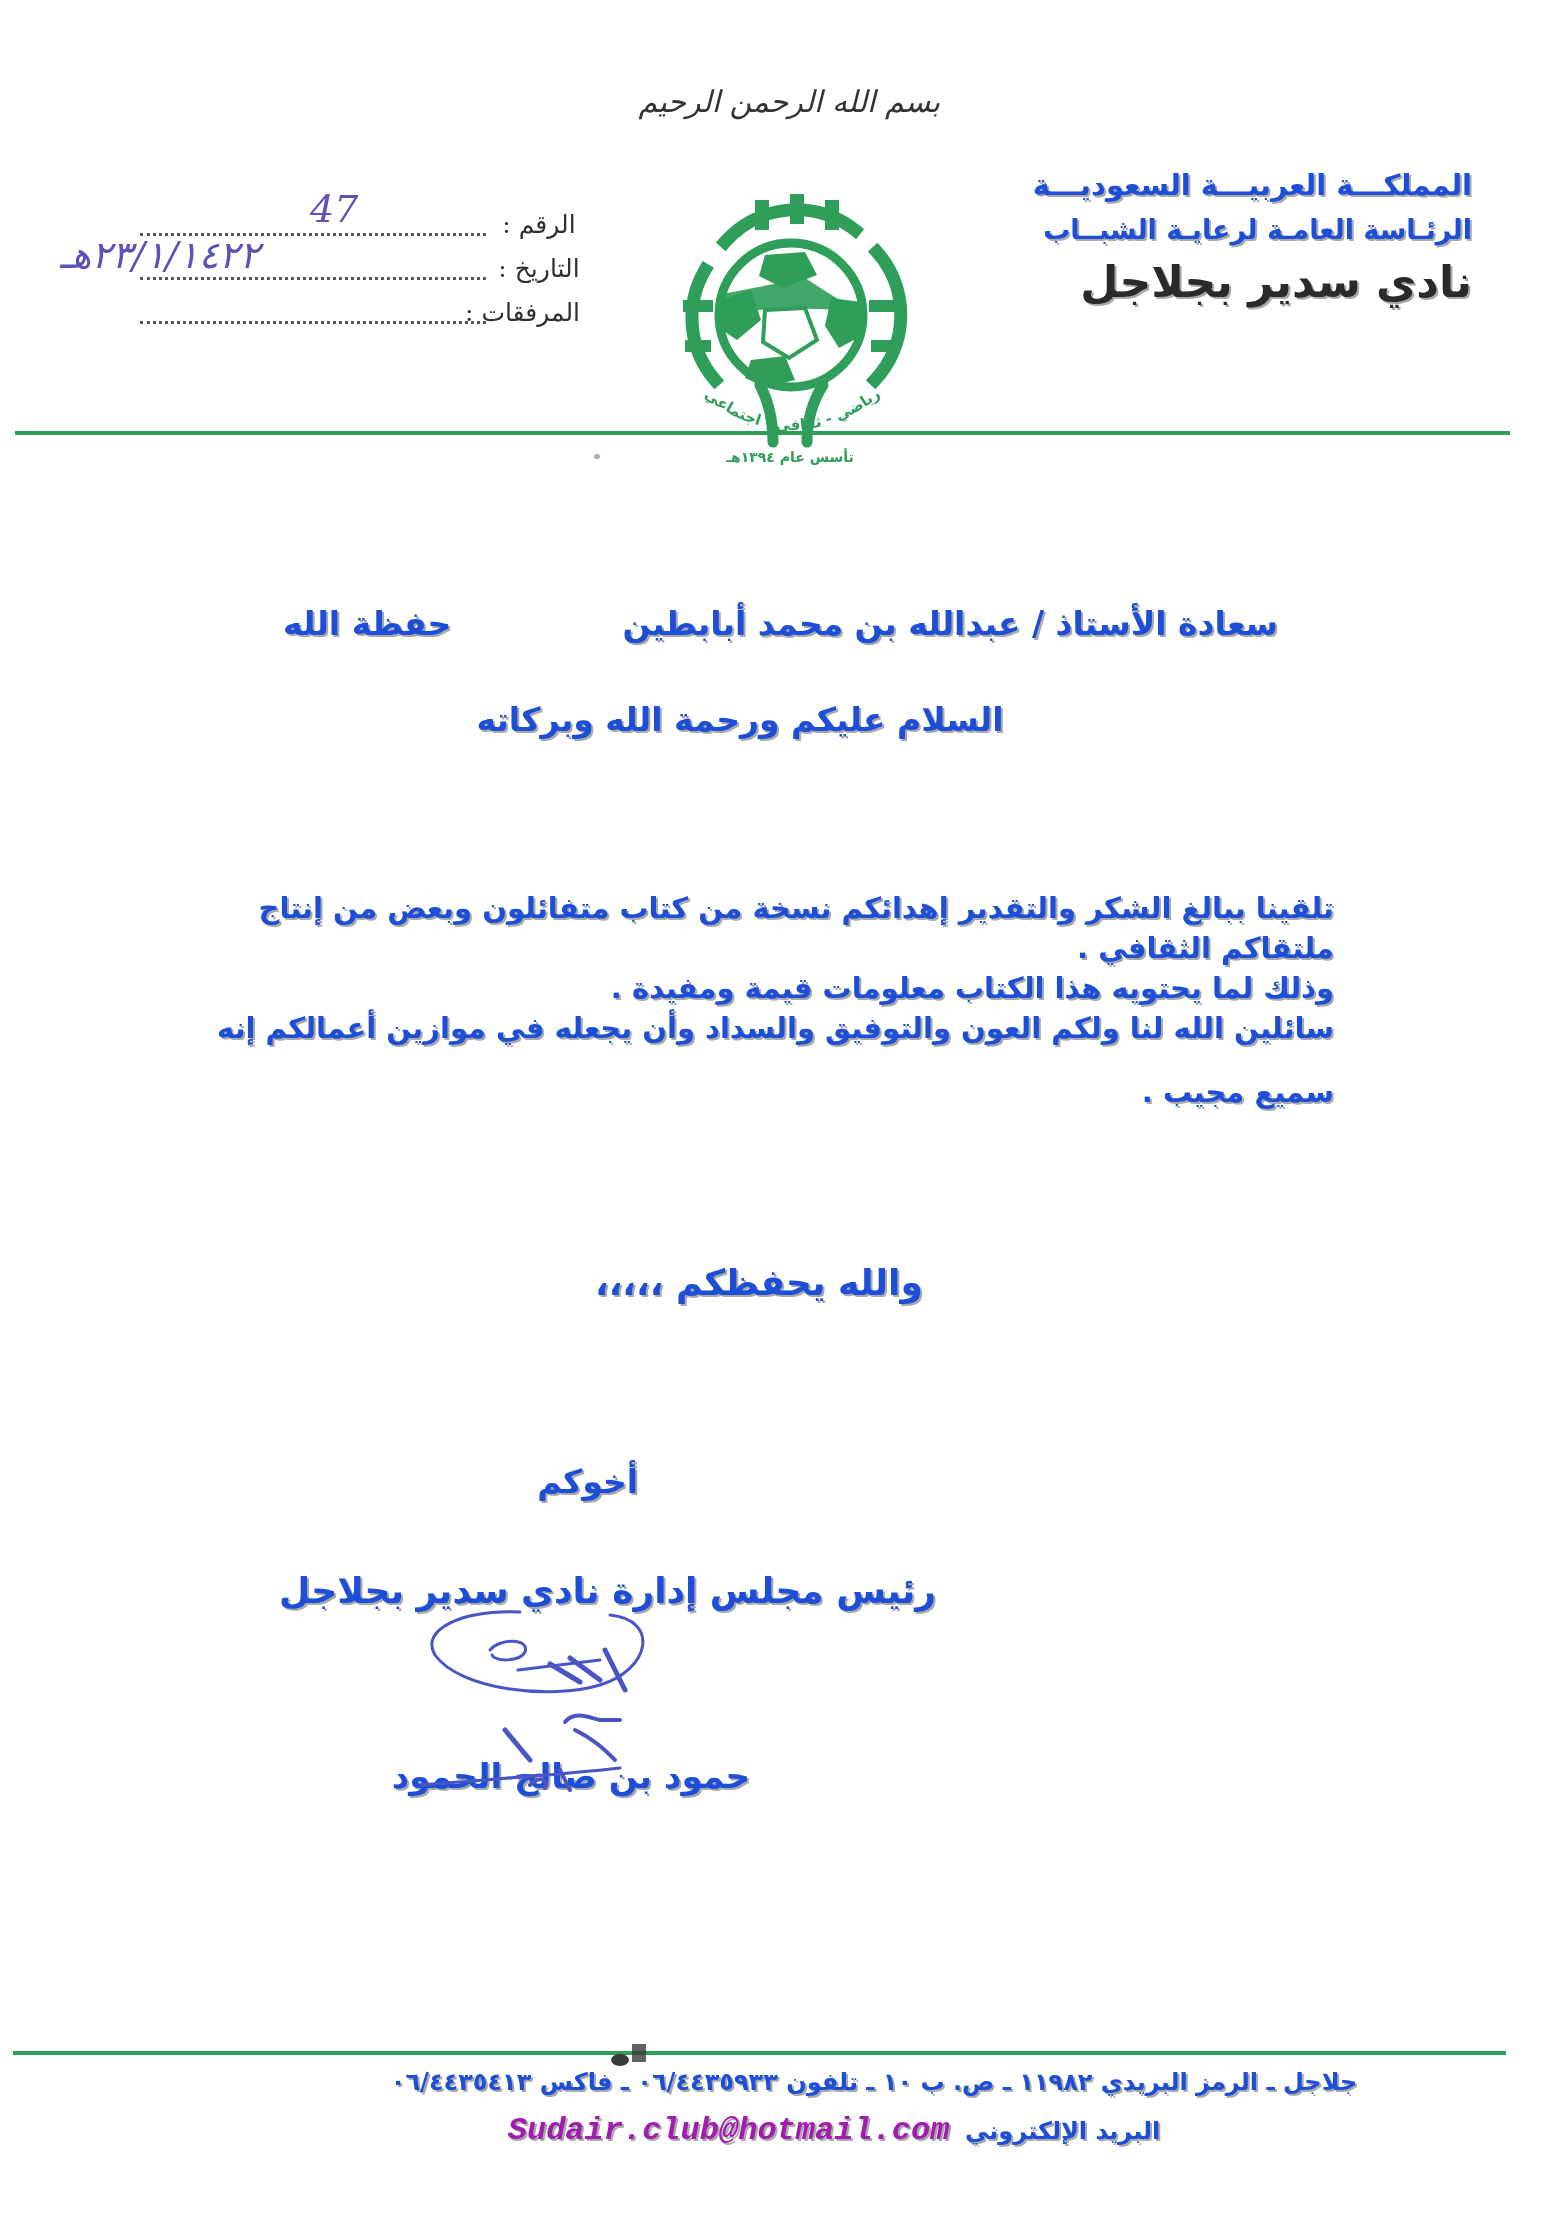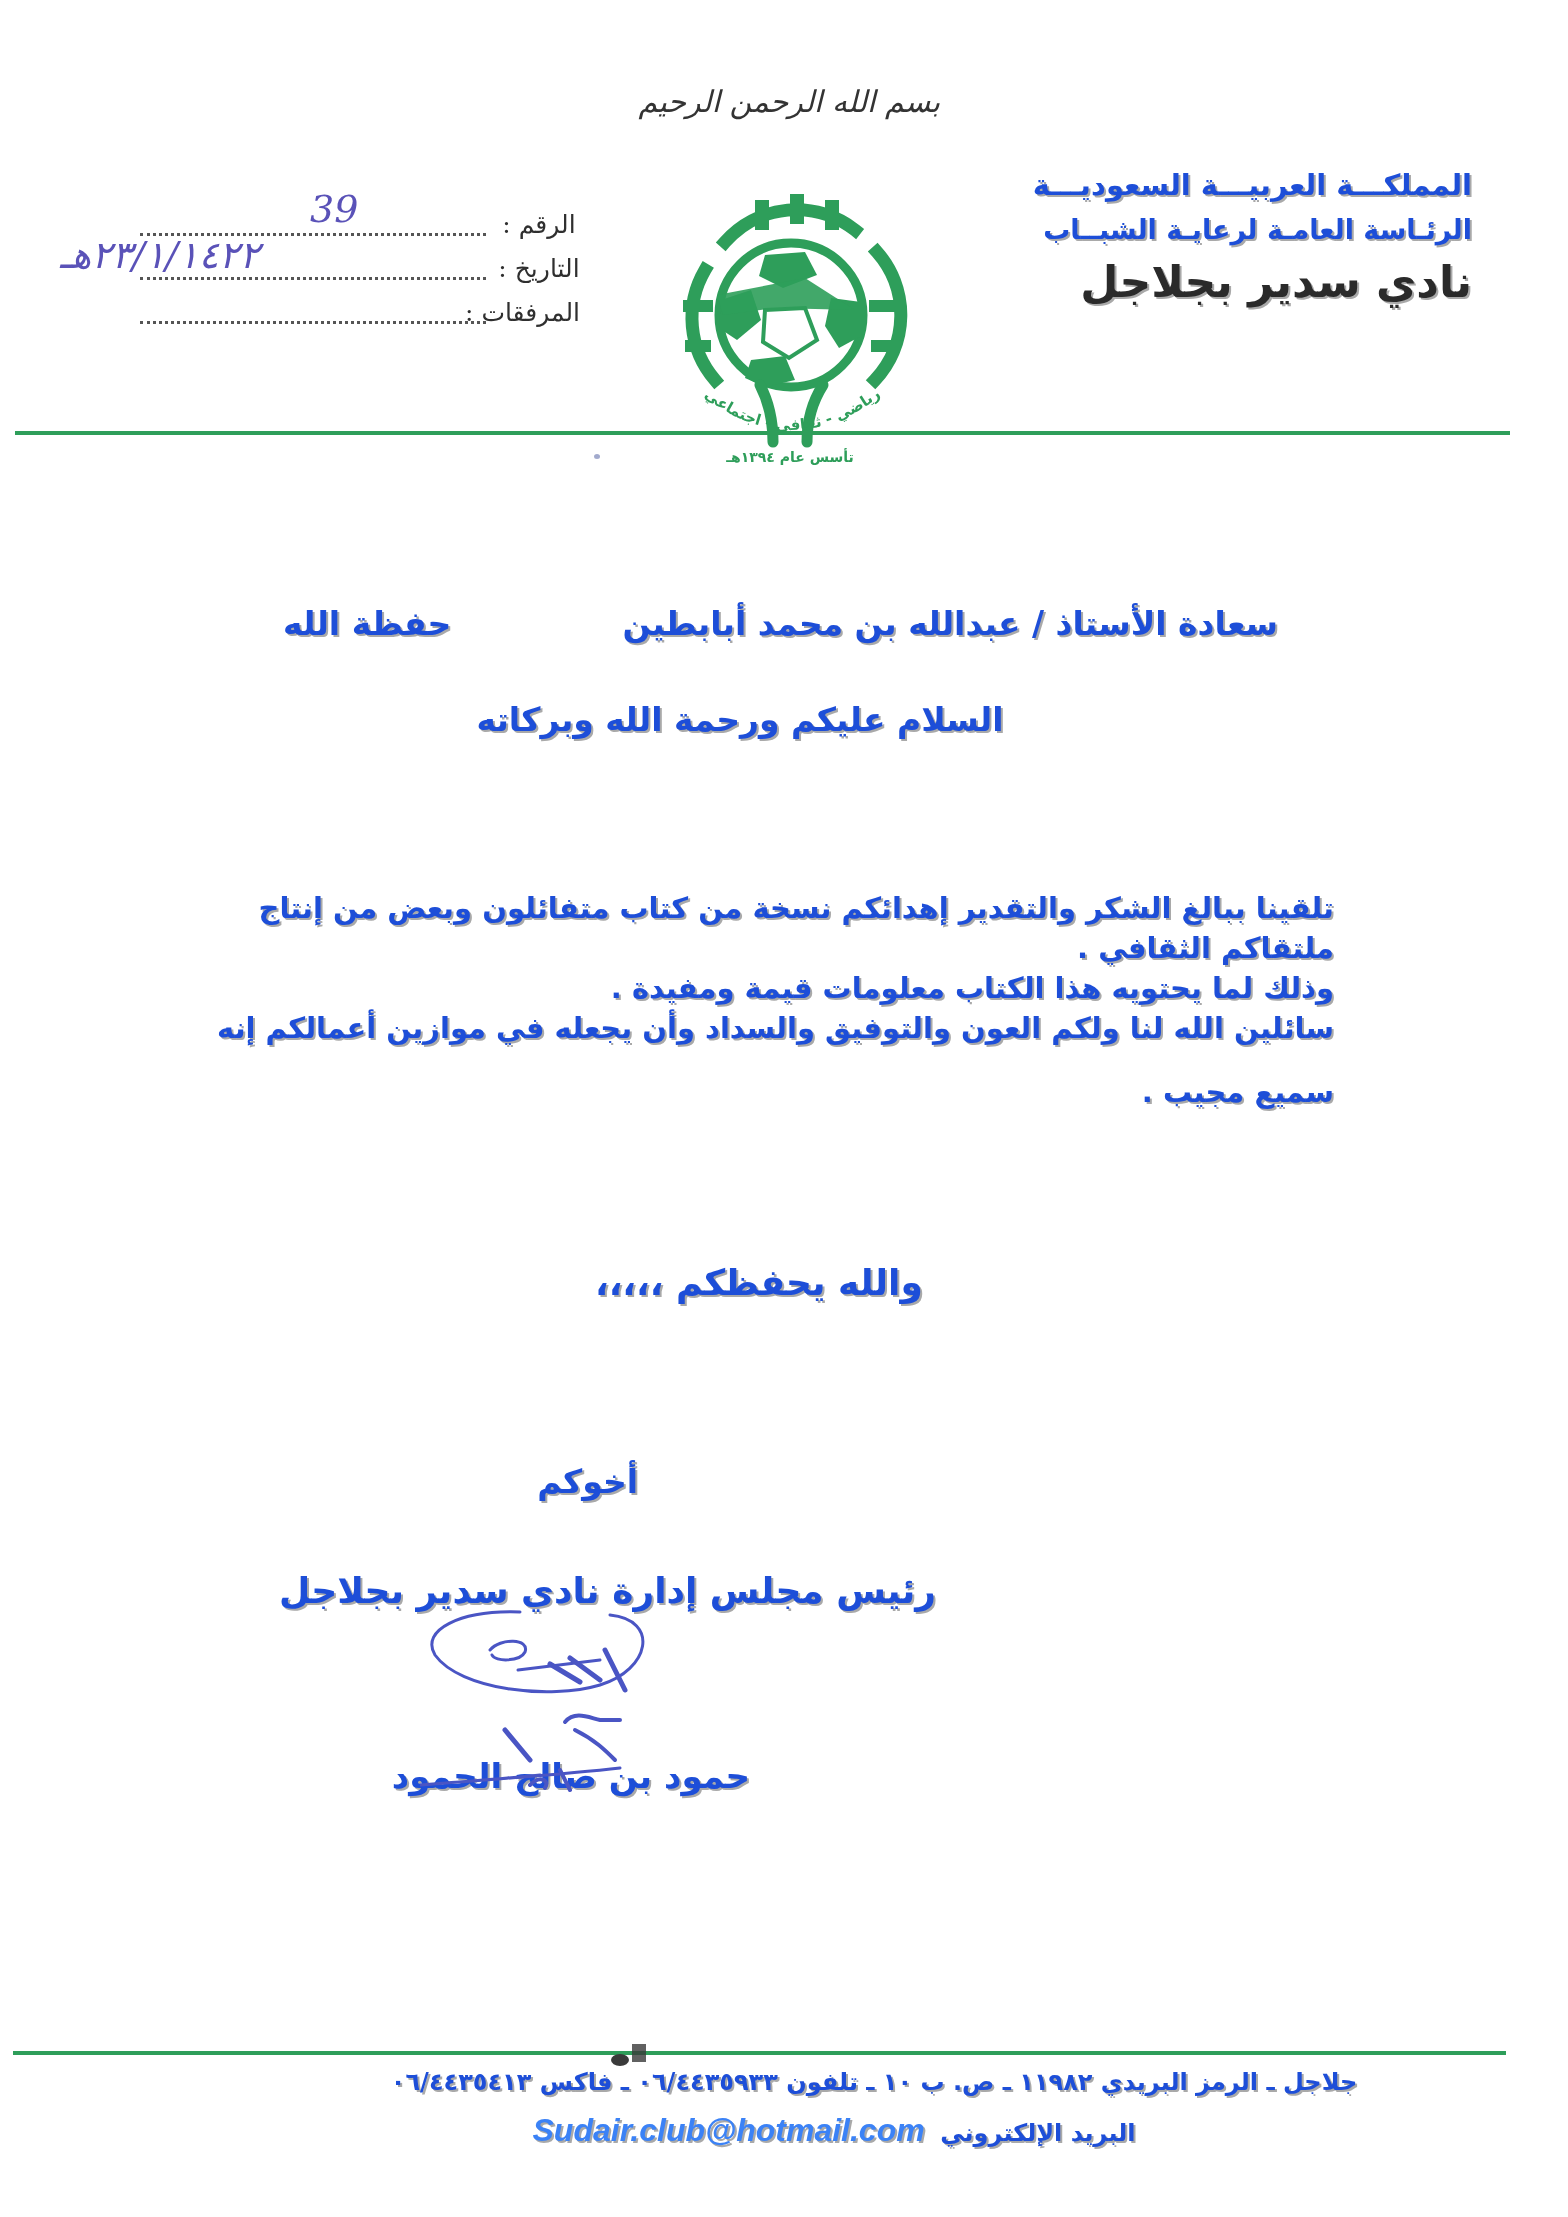--- a/index.html
+++ b/index.html
@@ -123,25 +123,25 @@
       left: 0; width: 1568px; top: 2068px;
       text-align: center; font-size: 24px;
     }
     .footer-address span { display: inline-block; margin-left: 180px; }
     .footer-email-row {
       left: 0; width: 1568px; top: 2112px;
       text-align: center; font-size: 24px;
     }
     .footer-email-row span.inner { display: inline-block; margin-left: 100px; }
     .email {
-      font-family: Liberation Sans, sans-serif;
+      font-family: Liberation Mono, monospace;
       font-style: italic;
       font-weight: bold;
       font-size: 32px;
-      color: #3b82f6;
+      color: #a21caf;
       text-shadow: 2px 2px 0 #a9a9a9;
     }
     .stamp {
       left: 606px; top: 2040px; width: 46px; height: 28px;
     }
   </style>
 </head>
 <body>
 
 <div class="abs basmala rtl">بسم الله الرحمن الرحيم</div>
@@ -149,21 +149,21 @@
 <div class="abs org-block rtl">
   <div class="print org-line1">المملكـــة العربيـــة السعوديـــة</div>
   <div class="print org-line2">الرئـاسة العامـة لرعايـة الشبــاب</div>
   <div class="print org-line3">نادي سدير بجلاجل</div>
 </div>
 
 <div class="abs ref-block rtl">
   <div class="ref-row" style="direction:ltr;">
     <div class="ref-label rtl">الرقم :</div>
     <div class="ref-dots">
-      <span class="hand hand-number">39</span>
+      <span class="hand hand-number">47</span>
     </div>
   </div>
   <div class="ref-row" style="direction:ltr;">
     <div class="ref-label rtl">التاريخ :</div>
     <div class="ref-dots">
       <span class="hand hand-date rtl">٢٣/١/١٤٢٢هـ</span>
     </div>
   </div>
   <div class="ref-row" style="direction:ltr;">
     <div class="ref-label rtl">المرفقات :</div>

